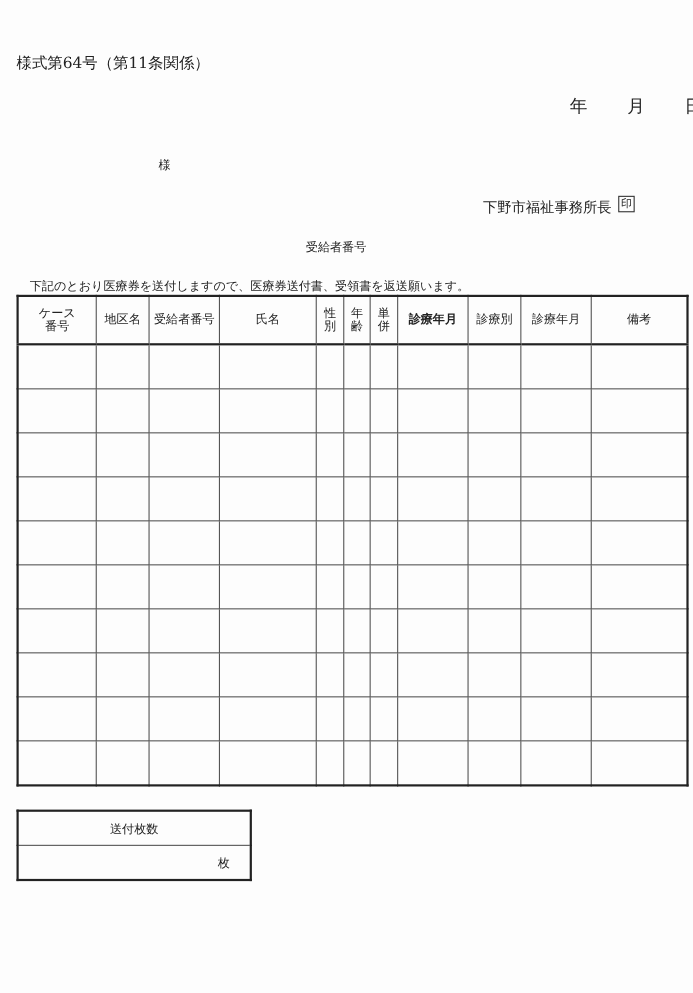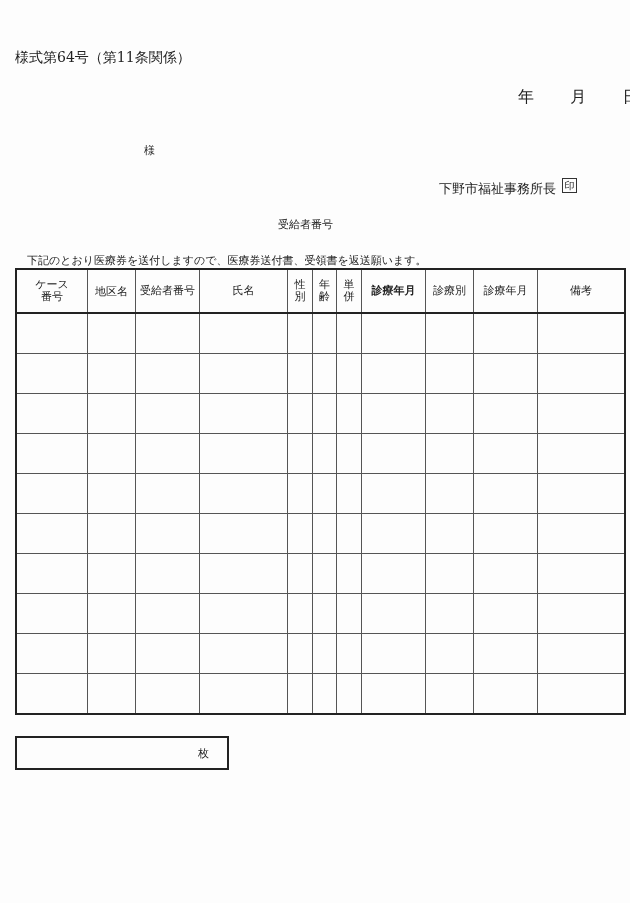--- a/index.html
+++ b/index.html
@@ -196,20 +196,23 @@
         <td></td>
         <td></td>
         <td></td>
         <td></td>
       </tr>
     </tbody>
 </table>
 
 <table class="count">
   <tbody>
+      <tr>
+        <td class="label">送付枚数</td>
+      </tr>
   <tr>
         <td class="unit">
     <span></span>
     <span>枚</span>
   </td>
       </tr>
 </tbody>
   </table>
 
 </body></html>

